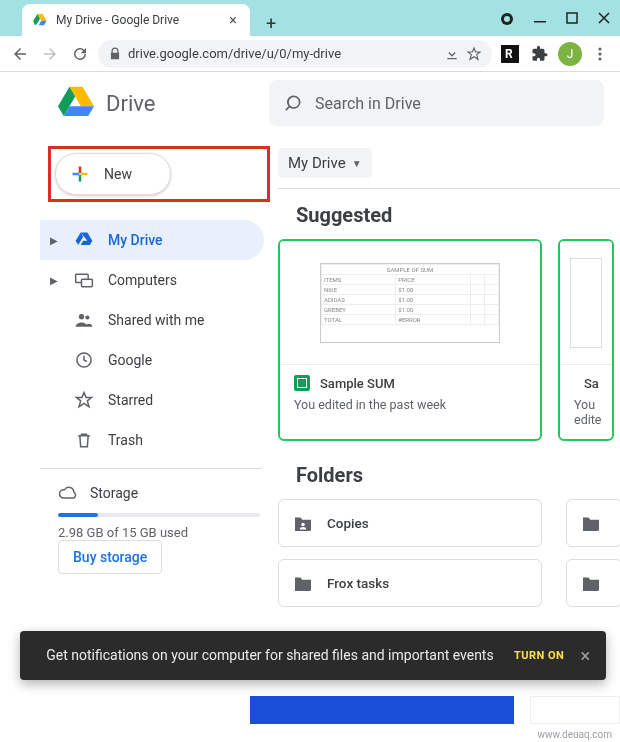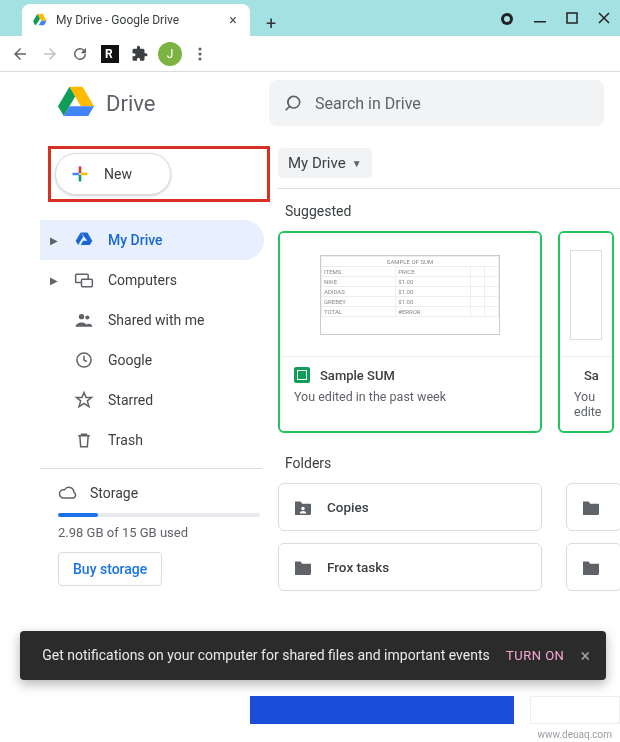--- a/index.html
+++ b/index.html
@@ -44,31 +44,31 @@
 .nav-icon { width:20px; height:20px; color:#5f6368; display:flex; align-items:center; justify-content:center; }
 .nav-icon svg { width:20px; height:20px; }
 
 .sep { height:1px; background:#dadce0; margin:8px 16px 8px 0; }
 
 .storage { padding: 6px 18px; }
 .storage .nav-icon { margin-right: 12px; }
 .storage-row { display:flex; align-items:center; font-size:14px; color:#3c4043; margin-bottom:10px; }
 .bar { height:4px; background:#e8eaed; border-radius:2px; margin-bottom:8px; position:relative; }
 .bar-fill { height:4px; background:#1a73e8; border-radius:2px; width:20%; }
-.storage-text { font-size:13px; color:#5f6368; margin-bottom:12px; }
+.storage-text { font-size:13px; color:#5f6368; }
 .buy { display:inline-block; border:1px solid #dadce0; border-radius:4px; padding:8px 14px; color:#1a73e8; font-size:14px; font-weight:500; }
 
 
 .main { flex:1; padding: 0 0 0 0; overflow:hidden; position:relative; }
 .breadcrumb { margin:14px 0 10px 0; }
 .bc-chip { display:inline-flex; align-items:center; gap:6px; background:#f1f3f4; padding:6px 10px; border-radius:4px; font-size:15px; color:#3c4043; }
 .caret { font-size:10px; color:#5f6368; }
 .main-hr { border:0; border-bottom:1px solid #dadce0; margin: 6px 0 14px 0; width: 345px; }
 
-.section-title { font-size:14px; color:#3c4043; font-weight:400; margin: 8px 0 12px 7px; }
+.section-title { font-size:20px; color:#3c4043; font-weight:700; margin: 8px 0 12px 18px; }
 
 .cards { display:flex; gap:16px; }
 .card { width:264px; border:2px solid #22c55e; border-radius:6px; overflow:hidden; }
 .card.peek { width: 56px; }
 .thumb { height:124px; background:#fff; border-bottom:1px solid #ececec; padding:10px; display:flex; align-items:center; justify-content:center; }
 .sheet { width:180px; height:80px; border:1px solid #ccc; font-size:6px; color:#888; background:#fff; }
 .sheet table { width:100%; border-collapse:collapse; }
 .sheet td { border:1px solid #eee; padding:1px 2px; }
 .docthumb { width:40px; height:90px; background:#fff; border:1px solid #ddd; }
 .card-meta { padding:10px 14px 6px 14px; display:flex; align-items:center; gap:10px; font-size:13px; color:#3c4043; font-weight:500; }
@@ -80,21 +80,21 @@
 
 .folders { display:flex; flex-direction:column; gap:12px; margin-top:8px; }
 .folder-row { display:flex; gap:24px; }
 .folder { flex:0 0 264px; height:48px; border:1px solid #dadce0; border-radius:6px; display:flex; align-items:center; padding:0 14px; gap:14px; font-size:13.5px; color:#3c4043; font-weight:500; }
 .folder.peek { flex:0 0 56px; }
 .folder-icon { width:20px; height:16px; color:#5f6368; }
 
 
 .snackbar { position:absolute; left:20px; right:14px; bottom:62px; background:#2b2b2b; color:#e8eaed; border-radius:4px; padding:14px 12px 14px 18px; display:flex; align-items:center; gap:12px; font-size:14px; box-shadow:0 4px 12px rgba(0,0,0,.3); }
 .snack-text { flex:1; line-height:1.35;text-align:center; }
-.snack-action { color:#f9a8d4; font-weight:400; letter-spacing:.5px; font-size:13px; }
+.snack-action { color:#fde047; font-weight:700; letter-spacing:.5px; font-size:11px; }
 .snack-close { color:#9aa0a6; font-size:18px; padding:0 4px; }
 
 
 .cut { position:absolute; left:250px; right:0; bottom:18px; height:28px; display:flex; gap:16px; }
 .cut .blue { width:264px; height:28px; background:#1a4ed8; }
 .cut .white { flex:1; background:#fff; border:1px solid #eee; }
 
 .watermark { position:absolute; right:8px; bottom:2px; font-size:10px; color:#9aa0a6; }
 
 svg { display:block; }
@@ -149,20 +149,39 @@
   <div class="tb-btn">
       <svg width="18" height="18" viewBox="0 0 24 24">
         <path fill="#bdc1c6" d="M4 11h12.2l-5.6-5.6L12 4l8 8-8 8-1.4-1.4L16.2 13H4z"></path>
       </svg>
     </div>
   <div class="tb-btn">
       <svg width="18" height="18" viewBox="0 0 24 24">
         <path fill="#5f6368" d="M17.6 6.3A8 8 0 1 0 20 12h-2a6 6 0 1 1-1.8-4.2L13 11h7V4z"></path>
       </svg>
     </div>
+  <div class="omnibox">
+    <span class="lock">
+        <svg width="14" height="14" viewBox="0 0 24 24">
+          <path fill="#5f6368" d="M6 10V7a6 6 0 1 1 12 0v3h1v11H5V10zm2 0h8V7a4 4 0 1 0-8 0z"></path>
+        </svg>
+      </span>
+    <span>drive.google.com/drive/u/0/my-drive</span>
+    <span style="flex:1"></span>
+    <span>
+        <svg width="16" height="16" viewBox="0 0 24 24">
+          <path fill="#5f6368" d="M5 20h14v-2H5zM12 3v10l4-4 1.4 1.4L12 16 6.6 10.4 8 9l4 4V3z"></path>
+        </svg>
+      </span>
+    <span>
+        <svg width="16" height="16" viewBox="0 0 24 24">
+          <path fill="none" stroke="#5f6368" stroke-width="1.7" d="M12 3l2.5 6H21l-5 4 2 7-6-4-6 4 2-7-5-4h6.5z"></path>
+        </svg>
+      </span>
+  </div>
   <div class="tb-btn">
       <svg width="18" height="18" viewBox="0 0 18 18">
         <rect width="18" height="18" fill="#111"></rect>
         <text x="4" y="13" fill="#fff" font-size="12" font-weight="700">R</text>
       </svg>
     </div>
   <div class="tb-btn">
       <svg width="18" height="18" viewBox="0 0 24 24">
         <path fill="#3c4043" d="M20 11h-2V7a2 2 0 0 0-2-2h-4V3a2 2 0 1 0-4 0v2H4a2 2 0 0 0-2 2v4h2a2 2 0 1 1 0 4H2v4a2 2 0 0 0 2 2h4v-2a2 2 0 1 1 4 0v2h4a2 2 0 0 0 2-2v-4h2a2 2 0 1 0 0-4z"></path>
       </svg>

